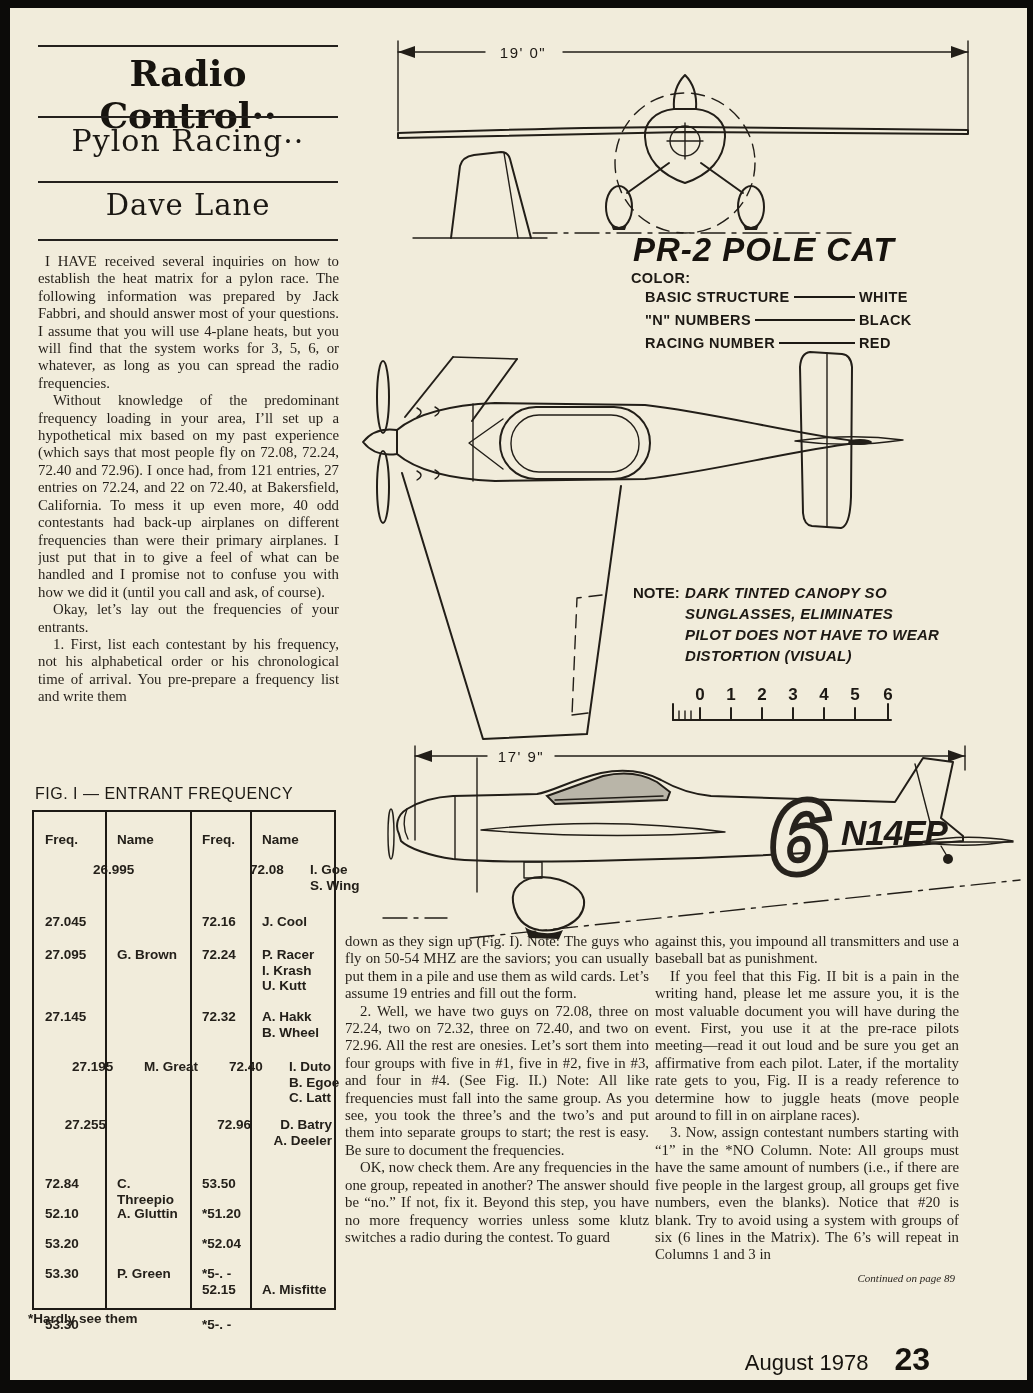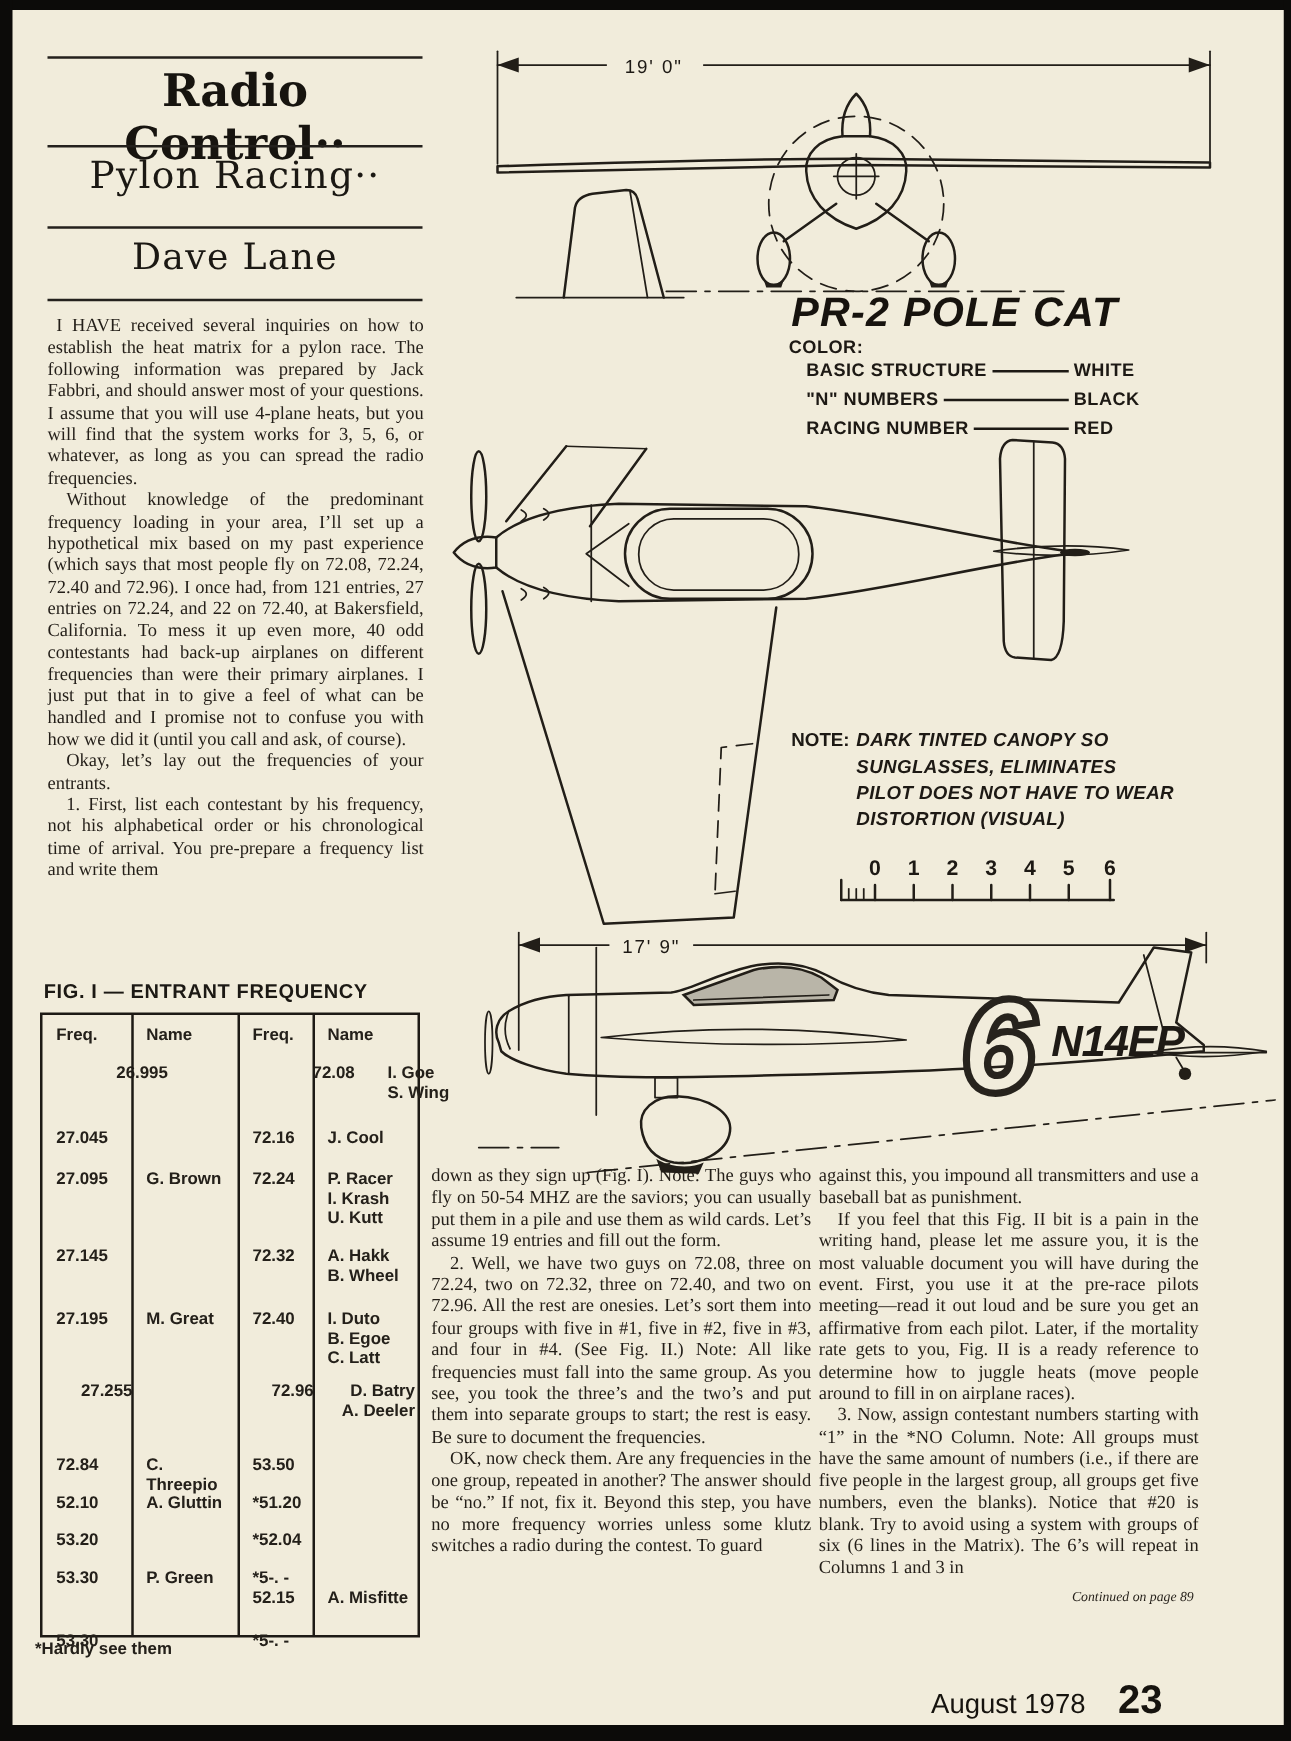--- a/index.html
+++ b/index.html
@@ -21,27 +21,27 @@
     font-family:"DejaVu Serif",serif;font-size:30px;letter-spacing:1px;color:#1b1813;}
   .masthead-author{position:absolute;left:36px;top:188px;width:304px;text-align:center;
     font-family:"DejaVu Serif",serif;font-size:29px;letter-spacing:1px;color:#1b1813;}
 
   .bodytext{font-size:14.8px;line-height:17.4px;text-align:justify;color:#231e18;}
   .bodytext p{margin:0;text-indent:15px;}
   .bodytext p.first{text-indent:7px;}
   .bodytext p.cont{text-indent:0;}
 
   .figcap{position:absolute;left:35px;top:785px;font-family:"Liberation Sans",sans-serif;
-    font-weight:bold;font-size:16px;letter-spacing:.5px;color:#1c1914;}
+    font-weight:normal;font-size:16px;letter-spacing:.5px;color:#1c1914;}
 
   .ftable{position:absolute;left:32px;top:810px;width:300px;height:496px;
     border:2.5px solid #1d1a15;}
   .vrule{position:absolute;top:0;bottom:0;width:2px;background:#1d1a15;}
   .trow{display:grid;grid-template-columns:72px 85px 60px 81px;}
-  .trow.hdr{height:30px;padding-top:8px;}
+  .trow.hdr{height:30px;padding-top:20px;}
   .tcell{white-space:pre-line;padding-left:11px;
     font-family:"Liberation Sans",sans-serif;font-weight:bold;font-size:13.5px;line-height:15.5px;color:#24201a;}
   .footnote{position:absolute;left:28px;top:1311px;font-family:"Liberation Sans",sans-serif;
     font-weight:bold;font-size:13.5px;color:#24201a;}
 
   .pr2-title{position:absolute;left:633px;top:231px;font-family:"Liberation Sans",sans-serif;
     font-weight:bold;font-style:italic;font-size:33px;letter-spacing:1px;color:#17130e;}
   .colorblock{position:absolute;left:631px;top:270px;width:300px;
     font-family:"Liberation Sans",sans-serif;font-weight:bold;font-size:14.5px;letter-spacing:.4px;color:#1d1914;}
   .colorblock .clabel{margin-bottom:3px;}
@@ -122,21 +122,21 @@
 I. Krash
 U. Kutt</div>
         </div>
         <div class="trow" style="height: 50px;">
           <div class="tcell">27.145</div>
           <div class="tcell"></div>
           <div class="tcell">72.32</div>
           <div class="tcell">A. Hakk
 B. Wheel</div>
         </div>
-        <div class="trow" style="height: 58px;">
+        <div class="trow" style="height: 58px; padding-left: 27px;">
           <div class="tcell">27.195</div>
           <div class="tcell">M. Great</div>
           <div class="tcell">72.40</div>
           <div class="tcell">I. Duto
 B. Egoe
 C. Latt</div>
         </div>
         <div class="trow" style="height: 44px; text-align: right;">
           <div class="tcell">27.255</div>
           <div class="tcell"></div>

